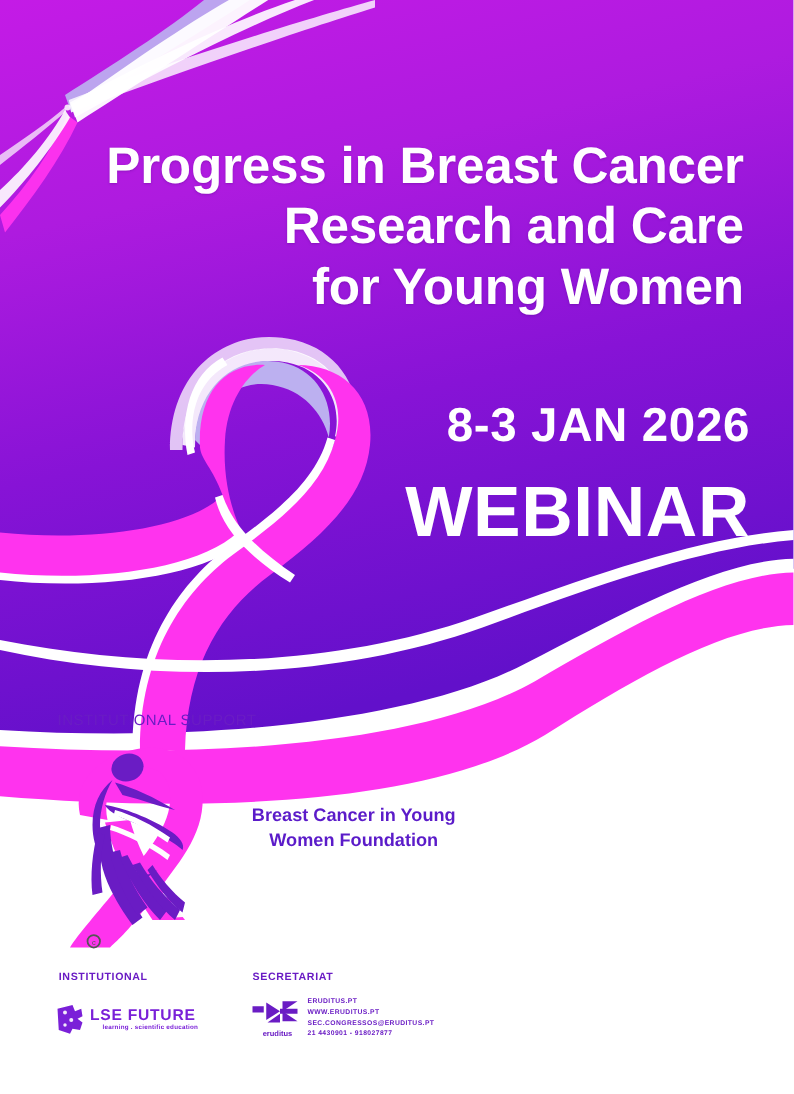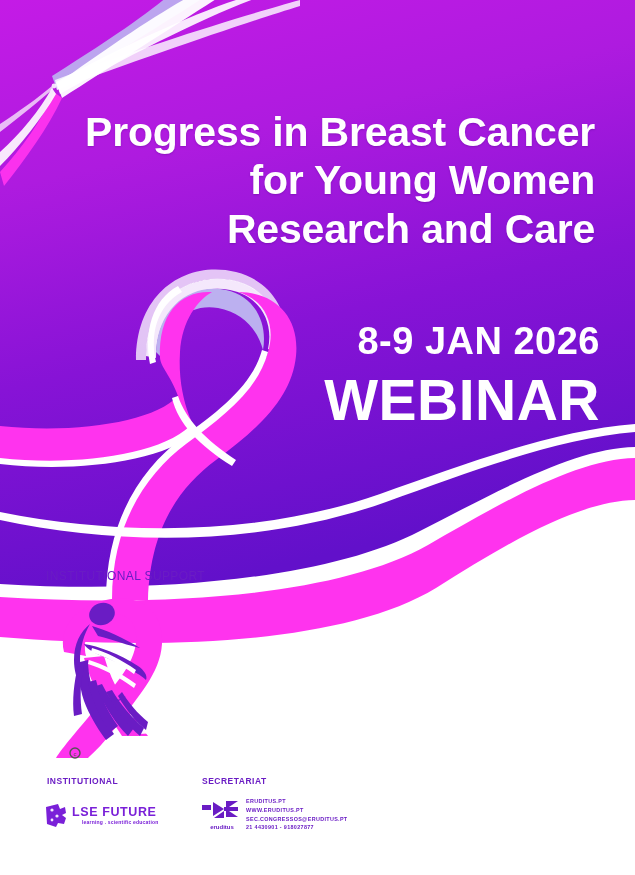--- a/index.html
+++ b/index.html
@@ -58,21 +58,21 @@
     font-weight: bold;
     letter-spacing: 0.5px;
     line-height: 1.0;
   }
   .format-line {
     display: block;
     font-size: 57px;
     font-weight: bold;
     letter-spacing: 0.5px;
     line-height: 1.06;
-    margin-top: 10px;
+    margin-top: 20px;
   }
 
   
   .inst-label {
     position: absolute;
     left: 46px;
     top: 569px;
     font-size: 12px;
     color: #6A1CC4;
     letter-spacing: 0.4px;
@@ -229,26 +229,26 @@
       <path d="M170,430 C240,470 320,500 420,500 C510,500 580,474 635,448
                L635,600 L170,600 Z" fill="url(#purpleGrad)" opacity="0"></path>
     </g>
 
     <path d="M0,512 C120,536 260,536 380,494 C470,462 556,430 635,424
              L635,432 C560,438 474,470 386,502 C262,546 120,546 0,520 Z" fill="#ffffff"></path>
   </svg>
 
   <div class="headline">
     <span class="ln">Progress in Breast Cancer</span>
+    <span class="ln">Research and Care</span>
     <span class="ln">for Young Women</span>
-    <span class="ln">Research and Care</span>
   </div>
 
   <div class="datewrap">
-    <span class="date-line">8-9 JAN 2026</span>
+    <span class="date-line">8-3 JAN 2026</span>
     <span class="format-line">WEBINAR</span>
   </div>
 
   <div class="inst-label">INSTITUTIONAL SUPPORT</div>
 
   <svg class="foundation-logo" viewBox="0 0 150 172" width="150" height="172" xmlns="http://www.w3.org/2000/svg">
 
     <path d="M62,10 C96,2 120,22 118,54 C116,84 94,106 74,134
              C58,156 48,164 44,168 L12,168 C18,158 34,140 52,118
              C72,94 90,74 92,52 C94,30 80,20 62,26 C46,32 38,48 42,66
@@ -293,20 +293,24 @@
       <path d="M48,58 C62,62 78,70 92,80 L90,84 C76,74 60,66 47,62 Z"></path>
       <path d="M45,70 C58,74 76,82 92,94 L90,98 C74,86 57,78 44,74 Z"></path>
     </g>
 
     <g>
       <circle cx="31" cy="163" r="5" fill="none" stroke="#555555" stroke-width="1.4"></circle>
       <text x="31" y="166" font-size="6" text-anchor="middle" fill="#555555" font-family="Liberation Sans, sans-serif">c</text>
     </g>
   </svg>
 
+  <div class="foundation-name">
+    <span>Breast Cancer in Young</span><br>
+    <span>Women Foundation</span>
+  </div>
 
   <div class="org-label">INSTITUTIONAL</div>
 
   <svg class="org-logo" viewBox="0 0 120 28" width="120" height="28" xmlns="http://www.w3.org/2000/svg">
 
     <g fill="#7A20D8">
       <path d="M2,6 L14,3 L16,8 L21,6 L22,12 L18,14 L22,17 L20,23 L14,22 L12,26 L3,23 Z"></path>
     </g>
     <g fill="#ffffff" opacity="0.9">
       <circle cx="8" cy="9" r="1.6"></circle>

